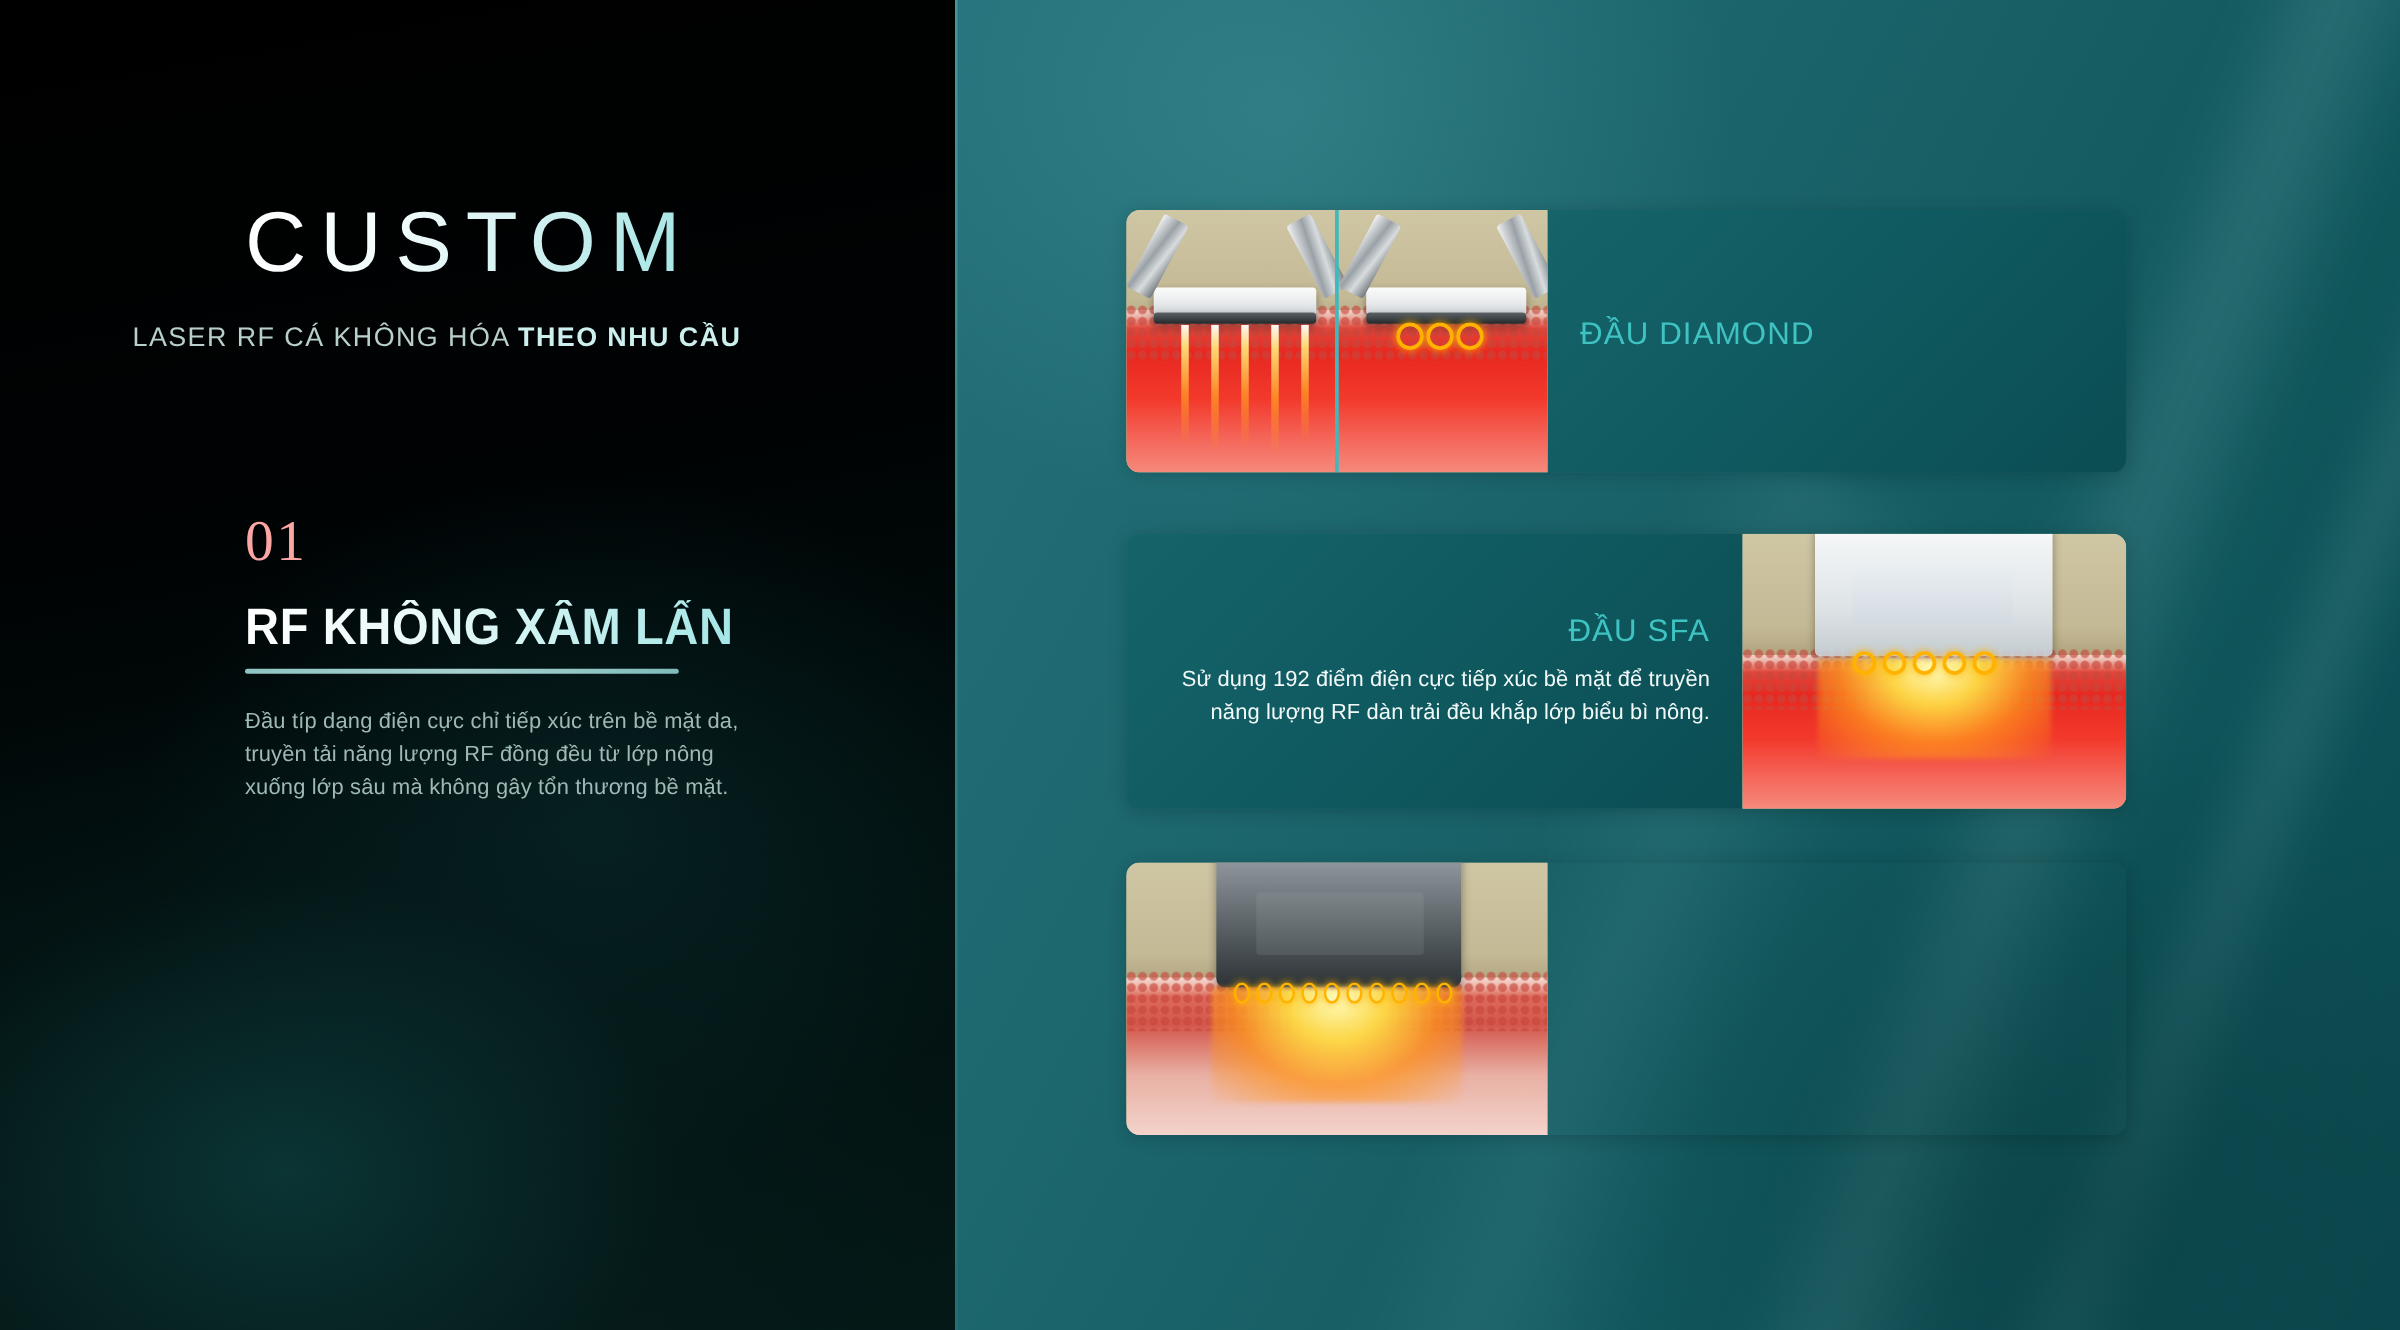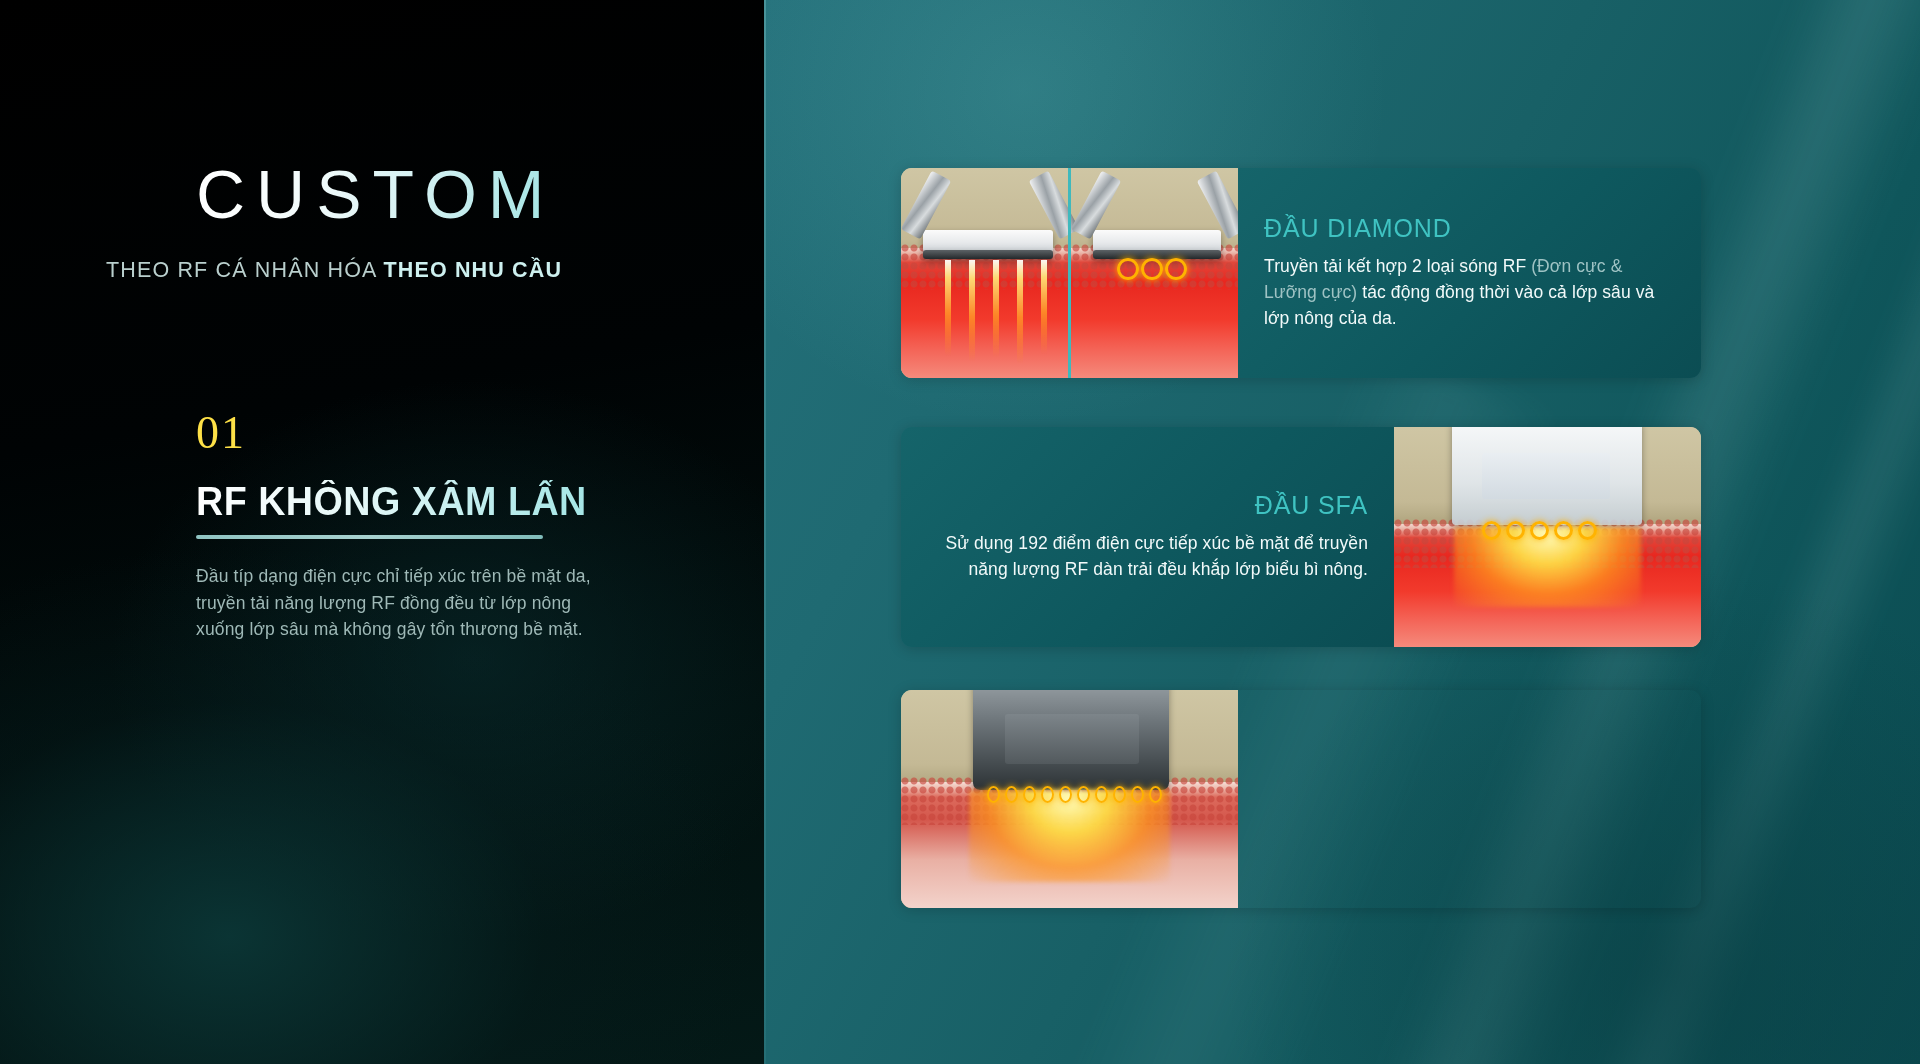--- a/index.html
+++ b/index.html
@@ -51,21 +51,21 @@
   }
   .subkicker {
     position:absolute; left:106px; top:258px; width:600px;
     font-size:21.5px; letter-spacing:1.15px; color:#b9cfcd; white-space:nowrap;
   }
   .subkicker b { color:#cdf0ef; font-weight:700; }
 
   .num {
     position:absolute; left:196px; top:410px;
     font-family:"Liberation Serif", serif;
-    font-size:46px; color:#fde047; letter-spacing:2px; line-height:1;
+    font-size:46px; color:#fca5a5; letter-spacing:2px; line-height:1;
   }
   .sect-title {
     position:absolute; left:196px; top:480px; white-space:nowrap;
     font-family:"Liberation Sans Narrow","Liberation Sans",sans-serif;
     font-weight:700; font-size:41px; letter-spacing:0.5px; line-height:1.05;
     transform:scaleX(0.92); transform-origin:left center;
     background:linear-gradient(100deg,#ffffff 0%,#e6f8f8 40%,#bdeded 75%,#a5e6e6 100%);
     -webkit-background-clip:text; background-clip:text; color:transparent;
   }
   .rule {
@@ -155,21 +155,21 @@
     <div class="streak s2"></div>
     <div class="streak s3"></div>
     <div class="glow-br"></div>
   </div>
   <div class="edge-line"></div>
 
   <div class="left-wrap">
     <div class="kicker">CUSTOM</div>
 
     <div class="subkicker">
-      <span>THEO RF CÁ NHÂN HÓA </span><b>THEO NHU CẦU</b>
+      <span>LASER RF CÁ KHÔNG HÓA </span><b>THEO NHU CẦU</b>
     </div>
 
     <div class="num">01</div>
     <div class="sect-title">RF KHÔNG XÂM LẤN</div>
     <div class="rule"></div>
     <div class="body-copy">Đầu típ dạng điện cực chỉ tiếp xúc trên bề mặt da, truyền tải năng lượng RF đồng đều từ lớp nông xuống lớp sâu mà không gây tổn thương bề mặt.</div>
   </div>
 
   <div class="card" id="card-diamond">
     <div class="pic">
@@ -194,21 +194,20 @@
         <div class="hp hp-dark" style="left:192px;top:82px;width:128px;height:9px;"></div>
         <div class="arm" style="left:184px;top:4px;height:66px;transform:rotate(28deg);"></div>
         <div class="arm" style="left:310px;top:4px;height:66px;transform:rotate(-28deg);"></div>
         <div class="ring" style="left:216px;top:90px;width:22px;height:22px;"></div>
         <div class="ring" style="left:240px;top:90px;width:22px;height:22px;"></div>
         <div class="ring" style="left:264px;top:90px;width:22px;height:22px;"></div>
       </div>
     </div>
     <div class="txt">
       <h3>ĐẦU DIAMOND</h3>
-      <p><span>Truyền tải kết hợp 2 loại sóng RF </span><span class="muted">(Đơn cực &amp; Lưỡng cực)</span><span> tác động đồng thời vào cả lớp sâu và lớp nông của da.</span></p>
     </div>
   </div>
 
   <div class="card" id="card-sfa">
     <div class="txt">
       <h3>ĐẦU SFA</h3>
       <p>Sử dụng 192 điểm điện cực tiếp xúc bề mặt để truyền năng lượng RF dàn trải đều khắp lớp biểu bì nông.</p>
     </div>
     <div class="pic">
       <div class="ill">

